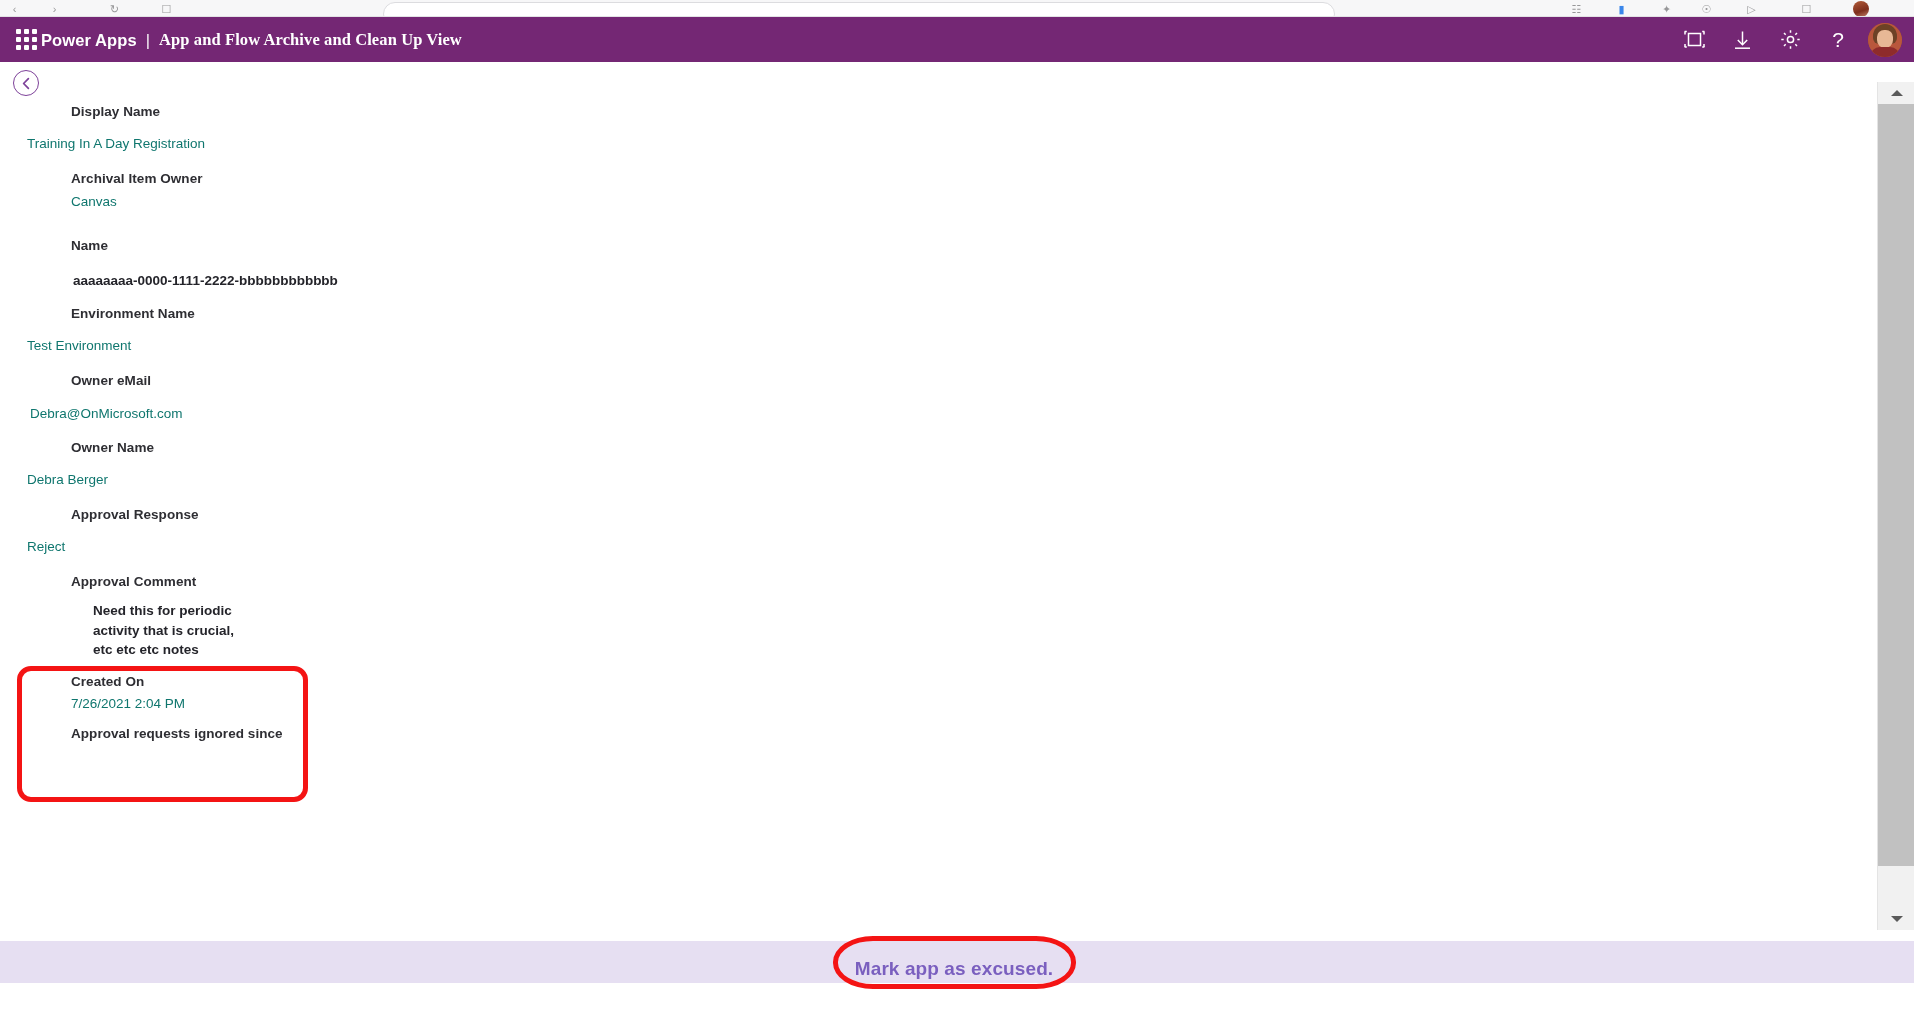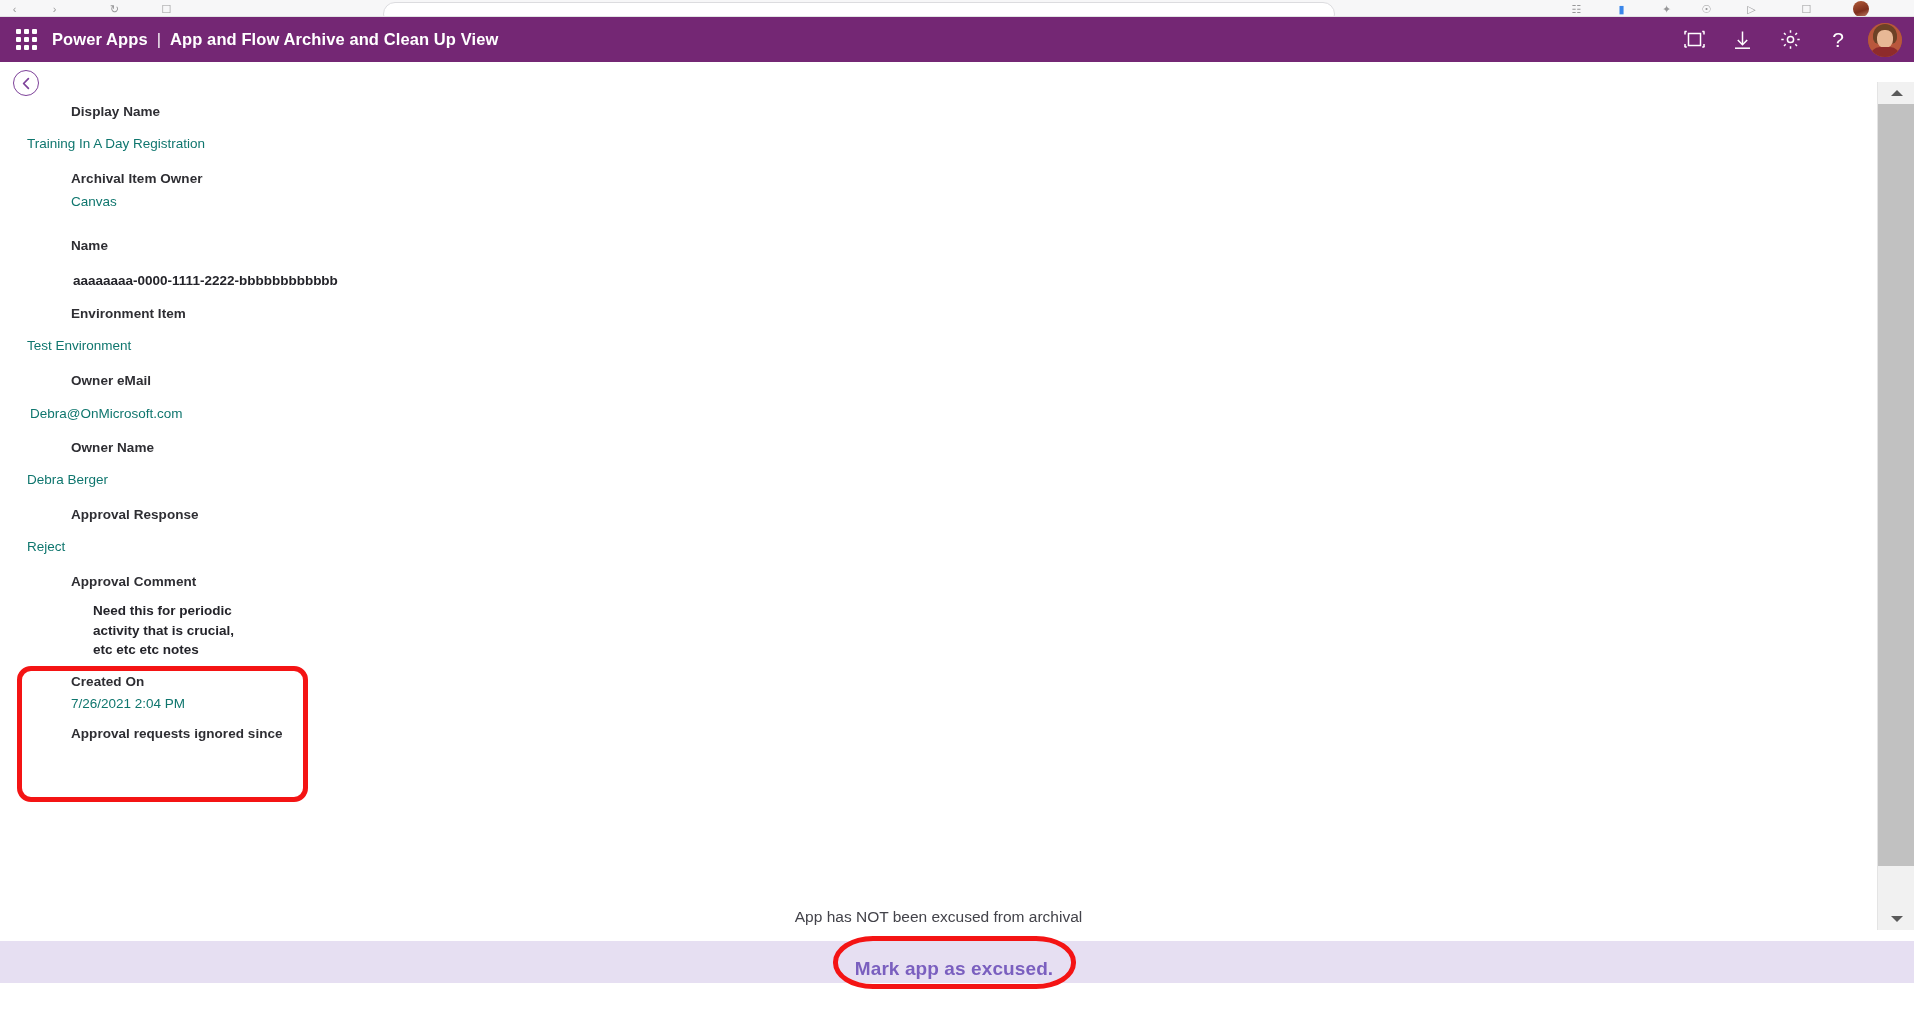--- a/index.html
+++ b/index.html
@@ -81,21 +81,21 @@
     grid-template-columns: repeat(3, 5px);
     grid-template-rows: repeat(3, 5px);
     gap: 3px;
     align-content: center;
     justify-content: center;
     cursor: pointer;
   }
   .waffle i { display: block; width: 5px; height: 5px; background: #ffffff; border-radius: 1px; }
 
   .brand-wrap {
-    margin-left: 13px;
+    margin-left: 2px;
     display: flex;
     align-items: flex-end;
     white-space: nowrap;
   }
   .brand-name {
     color: #ffffff;
     font-size: 16.5px;
     font-weight: 700;
     letter-spacing: .1px;
   }
@@ -104,20 +104,21 @@
     font-size: 16.5px;
     font-weight: 400;
     margin: 0 9px;
     opacity: .95;
   }
   .brand-sub {
     color: #ffffff;
     font-size: 16.5px;
     font-weight: 700;
     letter-spacing: .1px;
+    font-family: Liberation Serif, serif;
   }
 
   .header-actions {
     margin-left: auto;
     display: flex;
     align-items: center;
     height: 45px;
   }
   .hicon {
     width: 48px; height: 45px;
@@ -371,21 +372,21 @@
         <div class="r f-label" style="top:76px">Archival Item Owner</div>
         <div class="r f-value" style="top:99px">Canvas</div>
       </div>
 
       <div class="field">
         <div class="r f-label" style="top:143px">Name</div>
         <div class="r f-value strong" style="top:178px;left:25px">aaaaaaaa-0000-1111-2222-bbbbbbbbbbbb</div>
       </div>
 
       <div class="field">
-        <div class="r f-label" style="top:211px">Environment Item</div>
+        <div class="r f-label" style="top:211px">Environment Name</div>
         <div class="r f-value indent" style="top:243px;left:25px">Test Environment</div>
       </div>
 
       <div class="field">
         <div class="r f-label" style="top:278px">Owner eMail</div>
         <div class="r f-value indent" style="top:311px;left:28px">Debra@OnMicrosoft.com</div>
       </div>
 
       <div class="field">
         <div class="r f-label" style="top:345px">Owner Name</div>
@@ -406,21 +407,20 @@
         <div class="r f-label" style="top:579px">Created On</div>
         <div class="r f-value" style="top:601px;left:23px">7/26/2021 2:04 PM</div>
       </div>
 
       <div class="field">
         <div class="r f-label" style="top:631px">Approval requests ignored since</div>
         <div class="r f-value" style="top:656px;left:23px"></div>
       </div>
     </div>
 
-    <div class="status-line" style="top:846px">App has NOT been excused from archival</div>
   </div>
 
   <div class="bottom-bar"></div>
   <button class="cta-btn">Mark app as excused.</button>
 
   <div class="scrollbar">
     <div class="sb-arrow up">
         <i></i>
       </div>
     <div class="sb-thumb"></div>

